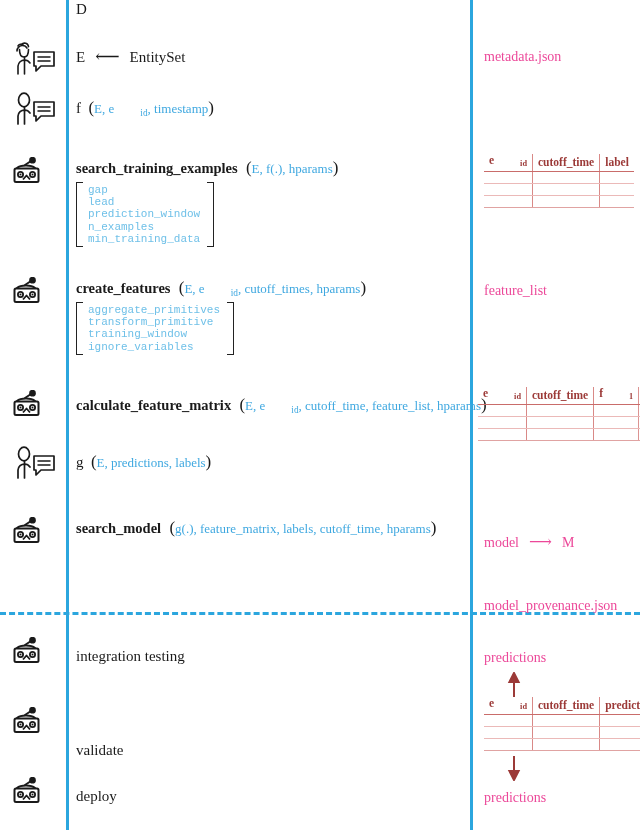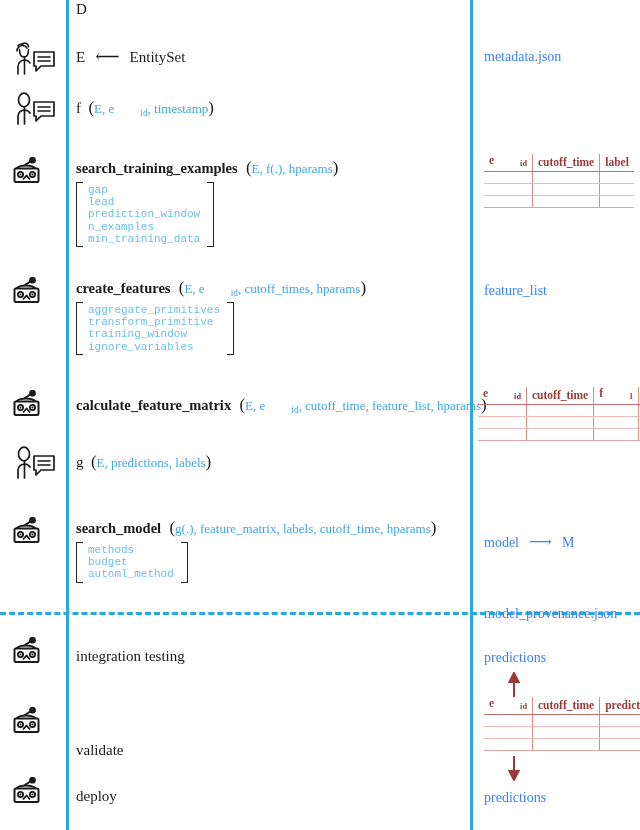--- a/index.html
+++ b/index.html
@@ -100,21 +100,21 @@
     font-family: "Liberation Mono", "DejaVu Sans Mono", monospace;
     font-size: 11px;
     line-height: 12.2px;
     color: #6FC0E8;
     white-space: pre;
   }
 
   
   .red {
     font-family: "Liberation Serif", "DejaVu Serif", serif;
-    color: #3b82f6;
+    color: #ec4899;
     font-size: 14px;
     white-space: nowrap;
   }
 
   
   table.dtab {
     border-collapse: collapse;
     font-family: "Liberation Serif", "DejaVu Serif", serif;
     color: #9C3A38;
   }
@@ -404,35 +404,30 @@
       <circle cx="12.5" cy="17.5" r="1" fill="#1a1a1a"></circle>
       <circle cx="24.5" cy="17.5" r="1" fill="#1a1a1a"></circle>
       <path d="M15 22.5 l3.5 -4 l3.5 4" fill="none" stroke="#1a1a1a" stroke-width="1.8" stroke-linejoin="round"></path>
     </svg>
   </div>
   <div class="mid-cell" style="top:6px;">
     <div>
       <span class="fn">search_model</span>
       <span class="paren">&nbsp;(</span><span class="args">g(.), feature_matrix, labels, cutoff_time, hparams</span><span class="paren">)</span>
     </div>
-    <div class="hplist">
-      <div>methods</div>
-      <div>budget</div>
-      <div>automl_method</div>
-    </div>
   </div>
   <div class="right-cell" style="top:20px;">
     <span class="red">model</span>
     <span class="red" style="padding:0 6px;font-size:16px;">⟶</span>
     <span class="red">M</span>
   </div>
 </div>
 
 <div class="row" style="top:590px;">
-  <div class="right-cell" style="top:14px;">
+  <div class="right-cell" style="top:6px;">
     <span class="red">model_provenance.json</span>
   </div>
 </div>
 
 <div class="row" style="top:635px;">
   <div class="icon-cell" style="top:2px;">
     <svg width="52" height="42" viewBox="0 0 52 42">
       <g fill="none" stroke="#1a1a1a" stroke-width="2" stroke-linejoin="round" stroke-linecap="round">
         <path d="M17 8 l6 -4"></path>
         <circle cx="24.5" cy="3.2" r="2.4" fill="#1a1a1a"></circle>

